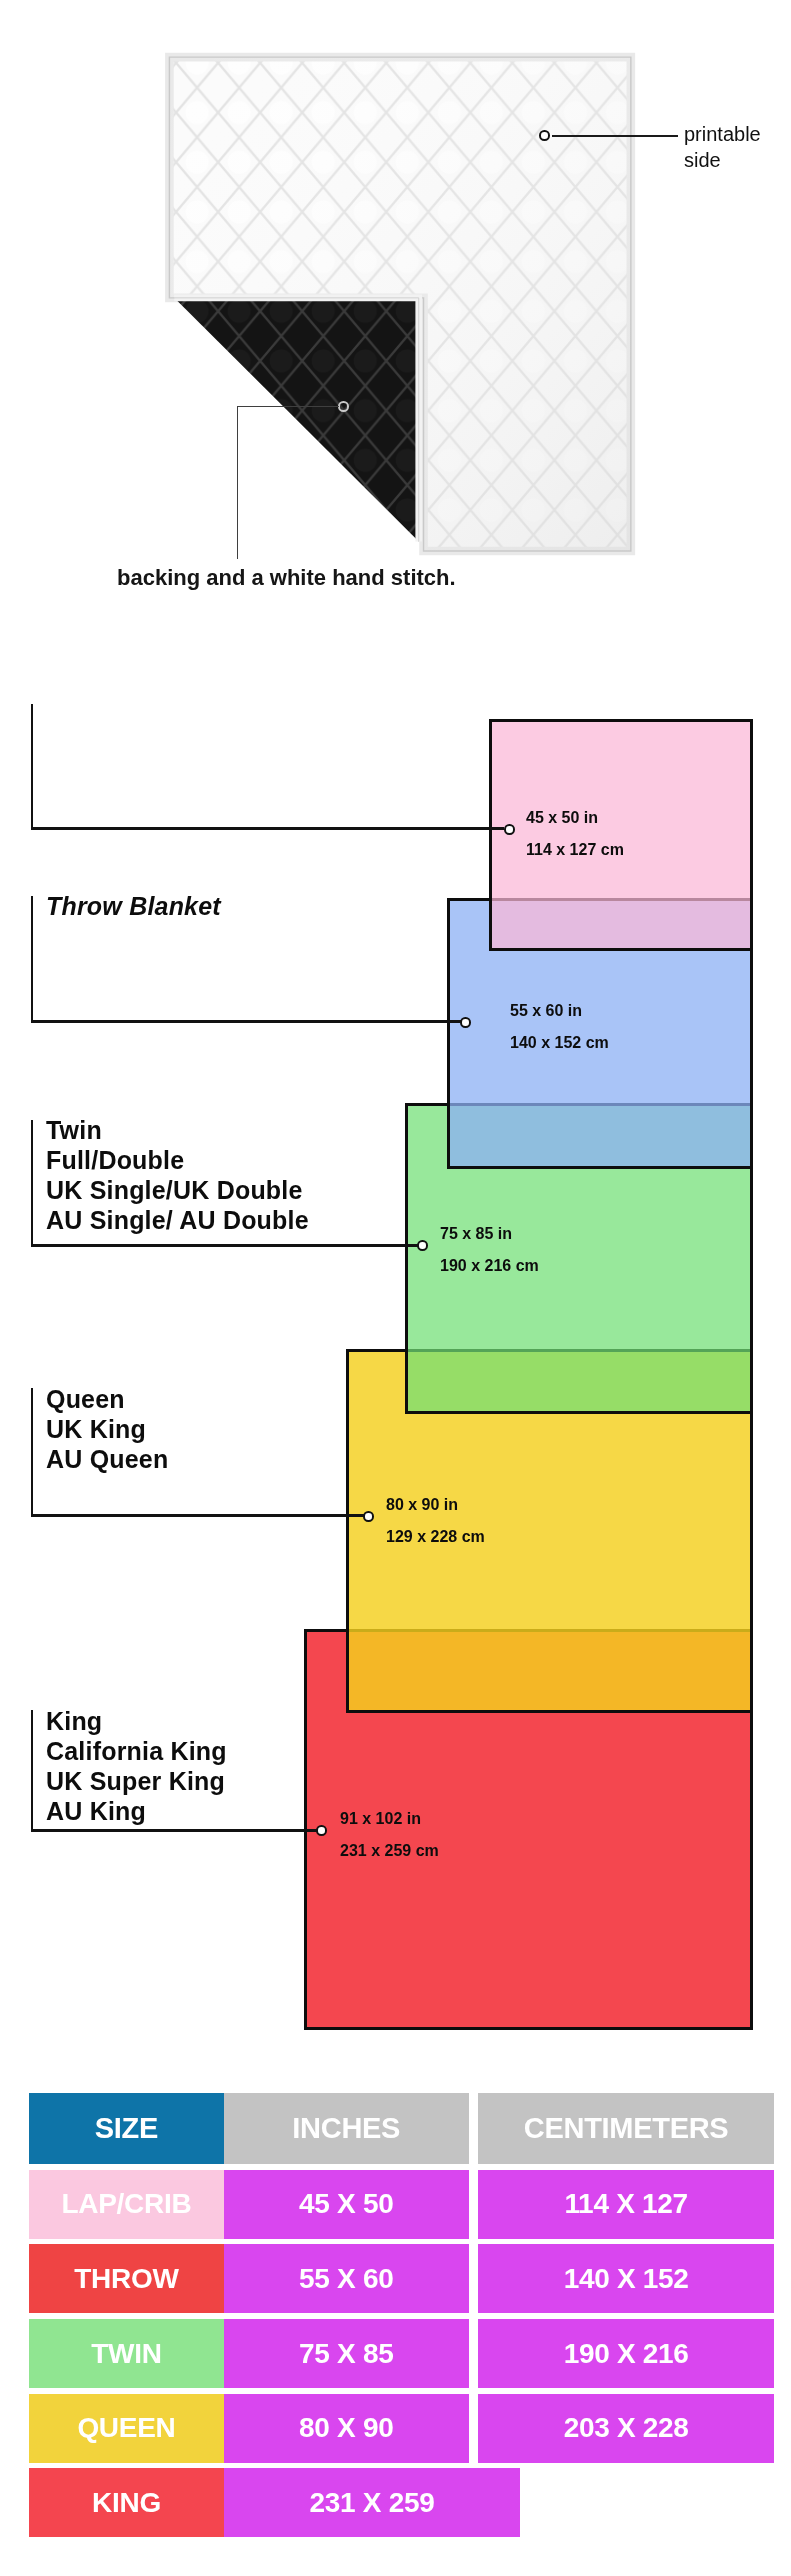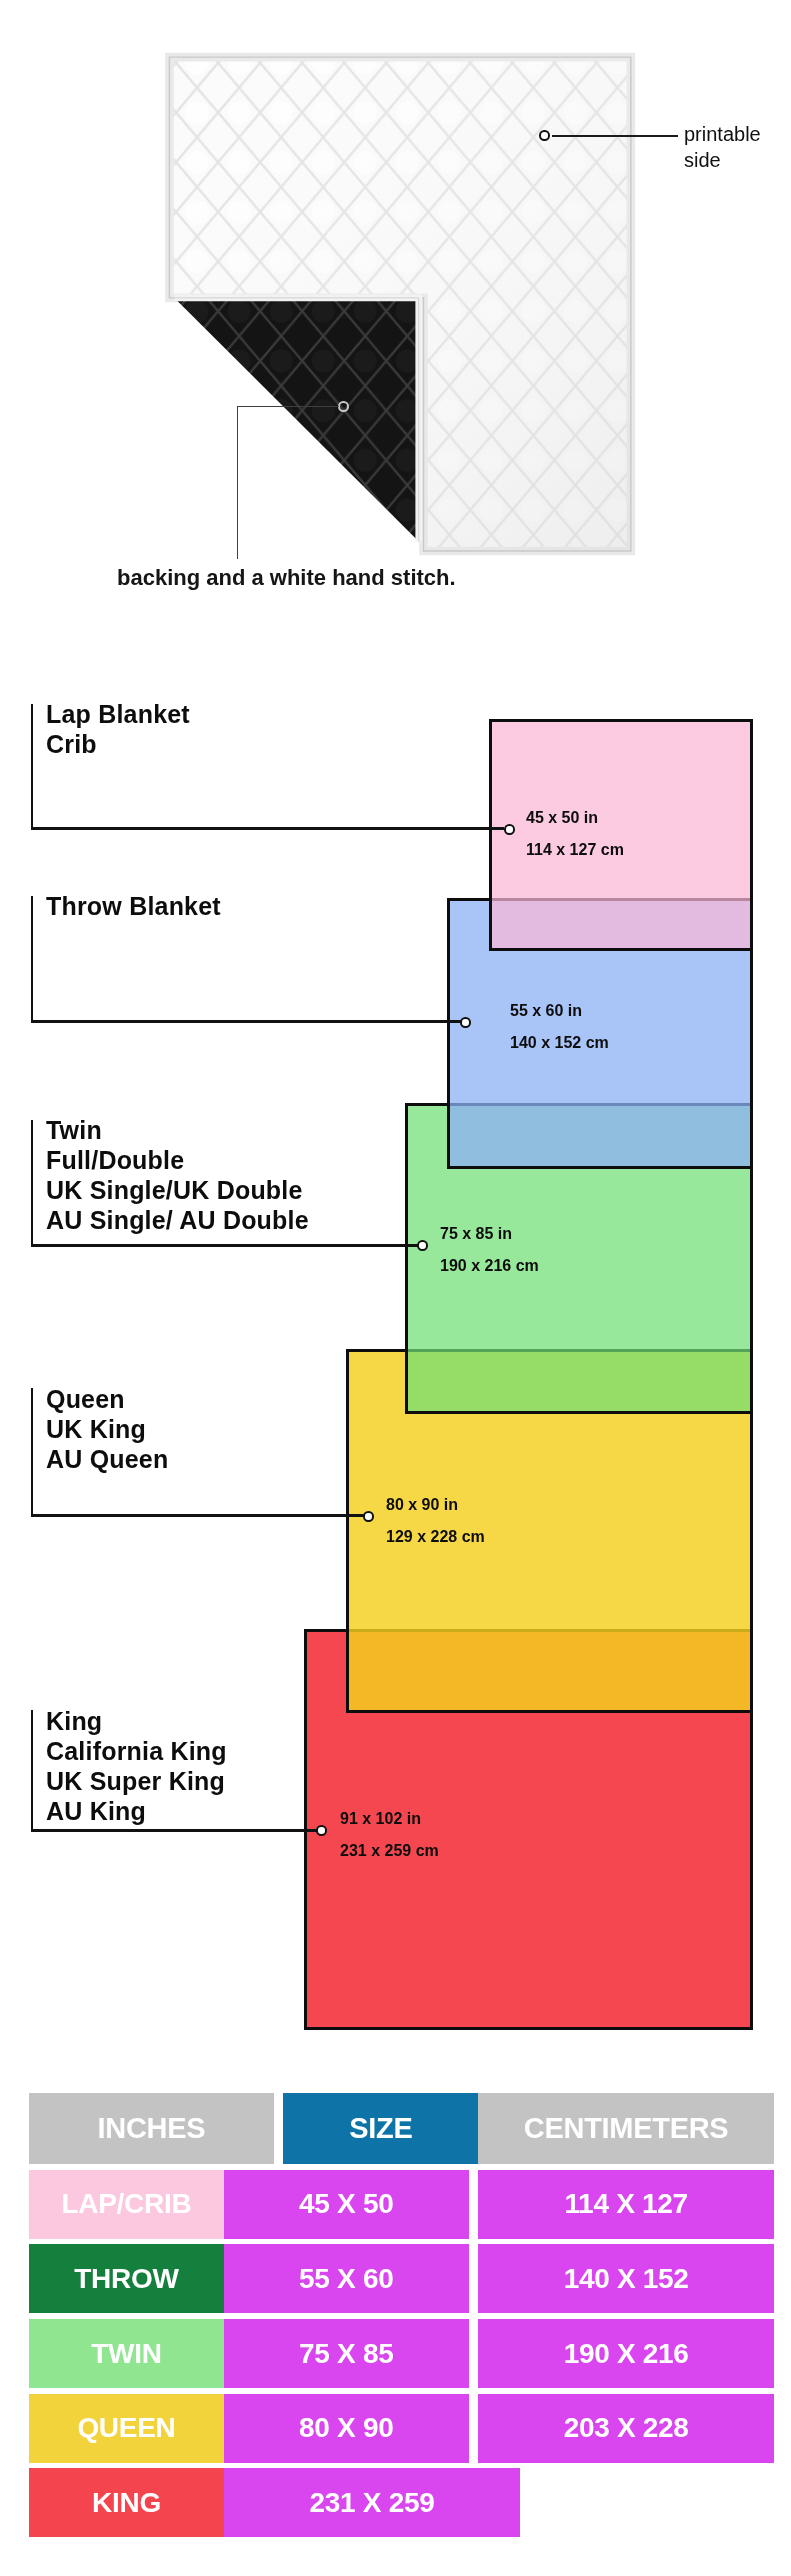--- a/index.html
+++ b/index.html
@@ -40,21 +40,21 @@
         font-weight:700;box-sizing:border-box;}
   .c1{width:195px;}
   .c2{width:245px;margin-right:9.6px;}
   .c3{width:296px;}
   .hrow .cell{height:71px;font-size:29px;letter-spacing:-0.3px;}
   .drow .cell{height:69px;font-size:28px;letter-spacing:-0.3px;}
   .h-size{background:#0e74a8;}
   .h-gray{background:#c3c3c3;}
   .v-blue{background:#d946ef;}
   .rc0{background:#fbc8e0;}
-  .rc1{background:#15803d;}
+  .rc1{background:#ef4444;}
   .rc2{background:#90e591;}
   .rc3{background:#f2d33c;}
   .rc4{background:#f4454f;}
 </style>
 </head>
 <body>
 
 <div class="canvas">
 
   <svg class="abs hero-svg" viewBox="0 0 540 560" xmlns="http://www.w3.org/2000/svg">
@@ -97,33 +97,29 @@
   <div class="abs caption">
     <div>backing and a white hand stitch.</div>
   </div>
 
   <div class="abs size-rect rect-king"></div>
   <div class="abs size-rect rect-queen"></div>
   <div class="abs size-rect rect-twin"></div>
   <div class="abs size-rect rect-throw"></div>
   <div class="abs size-rect rect-lap"></div>
 
-  <div class="abs group-label" style="top:699px;">
-    <div>Lap Blanket</div>
-    <div>Crib</div>
-  </div>
   <div class="abs bracket" style="top:704px;height:125px;"></div>
   <div class="abs leader" style="top:827px;width:473px;"></div>
   <div class="abs ring ring-dark" style="left:504px;top:824px;"></div>
   <div class="abs measure" style="left:526px;top:802px;">
     <div>45 x 50 in</div>
     <div>114 x 127 cm</div>
   </div>
 
-  <div class="abs group-label" style="top:891px;">
+  <div class="abs group-label" style="top:891px;font-style:italic;">
     <div>Throw Blanket</div>
   </div>
   <div class="abs bracket" style="top:896px;height:126px;"></div>
   <div class="abs leader" style="top:1020px;width:430px;"></div>
   <div class="abs ring ring-dark" style="left:460px;top:1017px;"></div>
   <div class="abs measure" style="left:510px;top:995px;">
     <div>55 x 60 in</div>
     <div>140 x 152 cm</div>
   </div>
 
@@ -163,22 +159,22 @@
   <div class="abs bracket" style="top:1710px;height:120px;"></div>
   <div class="abs leader" style="top:1829px;width:287px;"></div>
   <div class="abs ring ring-dark" style="left:316px;top:1825px;"></div>
   <div class="abs measure" style="left:340px;top:1803px;">
     <div>91 x 102 in</div>
     <div>231 x 259 cm</div>
   </div>
 
   <div class="abs tbl">
     <div class="trow hrow">
+      <div class="cell c1 h-size">SIZE</div>
       <div class="cell c2 h-gray">INCHES</div>
-      <div class="cell c1 h-size">SIZE</div>
       <div class="cell c3 h-gray">CENTIMETERS</div>
     </div>
 
     <div class="trow drow">
       <div class="cell c1 rc0">LAP/CRIB</div>
       <div class="cell c2 v-blue">45 X 50</div>
       <div class="cell c3 v-blue">114 X 127</div>
     </div>
 
     <div class="trow drow">

